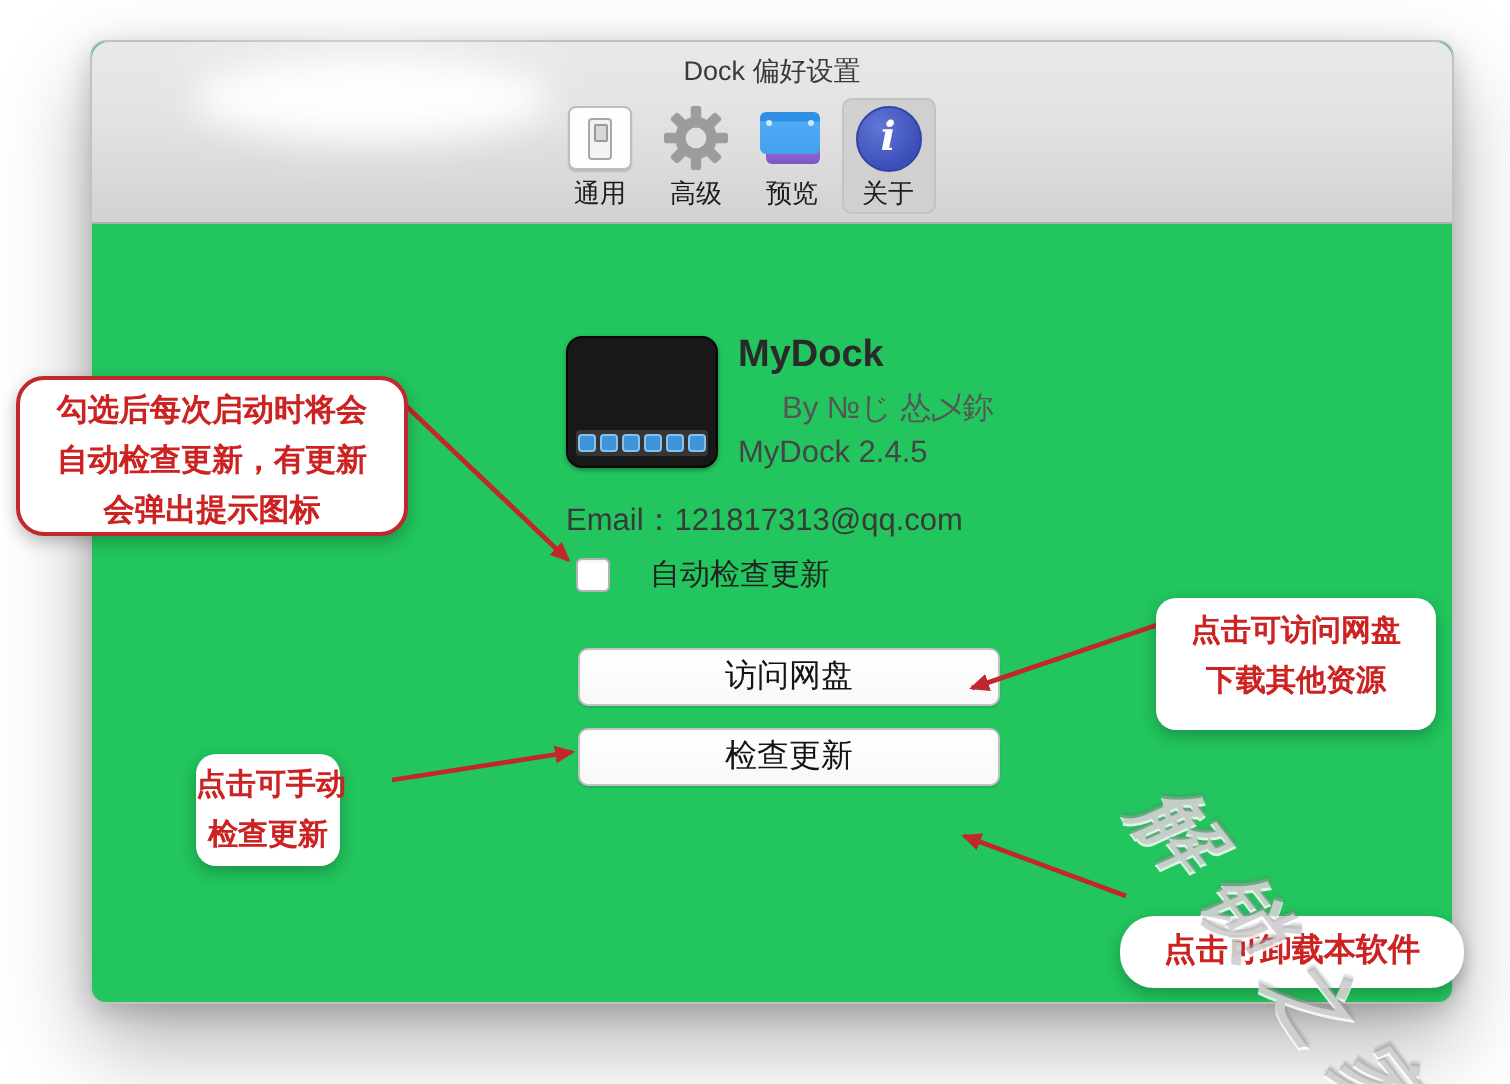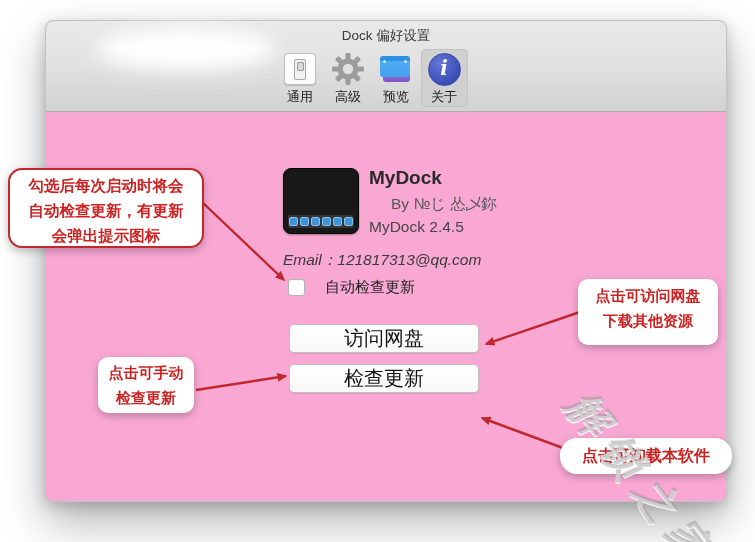--- a/index.html
+++ b/index.html
@@ -1,20 +1,20 @@
 <!DOCTYPE html>
 <html><head>
 <meta charset="utf-8">
 <style>
   html,body{margin:0;padding:0;background:#fff;}
   .stage{position:relative;width:755px;height:542px;overflow:hidden;
          font-family:"Liberation Sans","DejaVu Sans",sans-serif;background:#fff;}
   
   .window{position:absolute;left:45px;top:20px;width:680px;height:480px;
-          background:#f9a8d4;border-radius:8px;border:1px solid #c2c2c2;
+          background:#22c55e;border-radius:8px;border:1px solid #c2c2c2;
           box-shadow:0 20px 45px rgba(0,0,0,.30),0 4px 14px rgba(0,0,0,.18);}
   .titlebar{position:absolute;left:0;top:0;right:0;height:90px;
             background:linear-gradient(180deg,#e9e9e9 0%,#e2e2e2 45%,#d2d2d2 100%);
             border-bottom:1px solid #aeaeae;border-radius:8px 8px 0 0;}
   .wtitle{position:absolute;left:0;right:0;top:6px;text-align:center;
           font-size:13.5px;color:#3a3a3a;}
   .smudge{position:absolute;left:50px;top:6px;width:180px;height:44px;background:#fff;
           border-radius:50%;filter:blur(9px);opacity:.95;}
   
   .toolbar{position:absolute;left:0;right:28px;top:28px;height:60px;
@@ -47,39 +47,39 @@
   
   .appicon{position:absolute;left:237px;top:147px;width:74px;height:64px;background:#181818;
            border:1px solid #050505;border-radius:8px;box-shadow:0 1px 2px rgba(0,0,0,.35);}
   .dockstrip{position:absolute;left:4px;right:4px;bottom:5px;height:13px;border-radius:2px;
              background:rgba(110,110,110,.35);display:flex;gap:2px;align-items:center;justify-content:center;}
   .dockstrip i{display:block;width:9px;height:9px;border-radius:2px;background:#3f93d8;
                border:1px solid #85c3ef;box-sizing:border-box;}
   .appname{position:absolute;left:323px;top:146px;font-size:19px;font-weight:600;color:#2a2a2a;}
   .byline{position:absolute;left:323px;top:173px;font-size:15.5px;color:#565656;margin-left:22px;}
   .version{position:absolute;left:323px;top:197px;font-size:15.5px;color:#454545;}
-  .email{position:absolute;left:237px;top:229px;font-size:15.5px;color:#3a3a3a;font-style:italic;}
+  .email{position:absolute;left:237px;top:229px;font-size:15.5px;color:#3a3a3a;}
   .cbrow{position:absolute;left:242px;top:257px;display:flex;align-items:center;gap:20px;}
   .cb{width:15px;height:15px;background:#fff;border:1px solid #b3b3b3;border-radius:3px;
       box-shadow:inset 0 1px 1px rgba(0,0,0,.05);}
   .cbl{font-size:15px;color:#222;}
-  .btn{position:absolute;left:243px;width:190px;height:29px;border-radius:5px;
+  .btn{position:absolute;left:243px;width:211px;height:29px;border-radius:5px;
        background:linear-gradient(180deg,#ffffff,#f8f8f8);border:1px solid #c2c2c2;
-       box-shadow:0 1px 1px rgba(0,0,0,.10);font-family:inherit;font-size:20px;color:#141414;
+       box-shadow:0 1px 1px rgba(0,0,0,.10);font-family:inherit;font-size:16px;color:#141414;
        text-align:center;line-height:27px;cursor:default;padding:0;}
   .btn1{top:303px;} .btn2{top:343px;} .btn3{top:383px;}
   
   .note{position:absolute;background:#fff;border-radius:10px;z-index:20;
-        box-shadow:0 3px 8px rgba(0,0,0,.25);color:#cc2222;font-weight:bold;text-align:center;}
+        box-shadow:0 3px 8px rgba(0,0,0,.25);color:#cc2222;font-weight:bold;text-align:center;margin-top:20px;}
   .note .ln{line-height:25px;font-size:15px;white-space:nowrap;}
   .note1{left:8px;top:168px;width:196px;height:80px;border:2.5px solid #c1272d;border-radius:14px;
          padding-top:3px;box-sizing:border-box;}
   .note1 .ln{font-size:15.5px;}
   .note2{left:578px;top:279px;width:140px;height:66px;padding-top:4px;box-sizing:border-box;}
-  .note3{left:98px;top:357px;width:96px;height:56px;padding-top:3px;box-sizing:border-box;}
+  .note3{left:98px;top:357px;width:72px;height:56px;padding-top:3px;box-sizing:border-box;}
   .note4{left:560px;top:438px;width:172px;height:36px;line-height:36px;border-radius:17px;}
   .note4 .ln{line-height:36px;font-size:16px;}
   .arrows{position:absolute;left:0;top:0;width:755px;height:542px;z-index:15;pointer-events:none;}
   .watermark{position:absolute;left:598px;top:380px;z-index:30;white-space:nowrap;
              font-family:"DejaVu Serif","Liberation Serif",serif;font-style:italic;font-weight:bold;
              font-size:42px;letter-spacing:12px;color:rgba(165,165,165,.48);
              text-shadow:1px 1px 0 rgba(255,255,255,.85),-1px -1px 1px rgba(110,110,110,.25);
              transform:rotate(52deg);transform-origin:0 0;pointer-events:none;}
 </style>
 </head>

